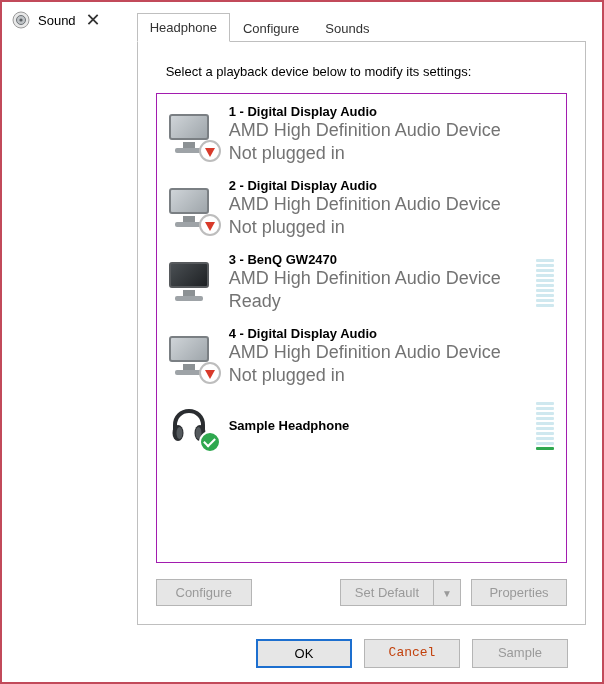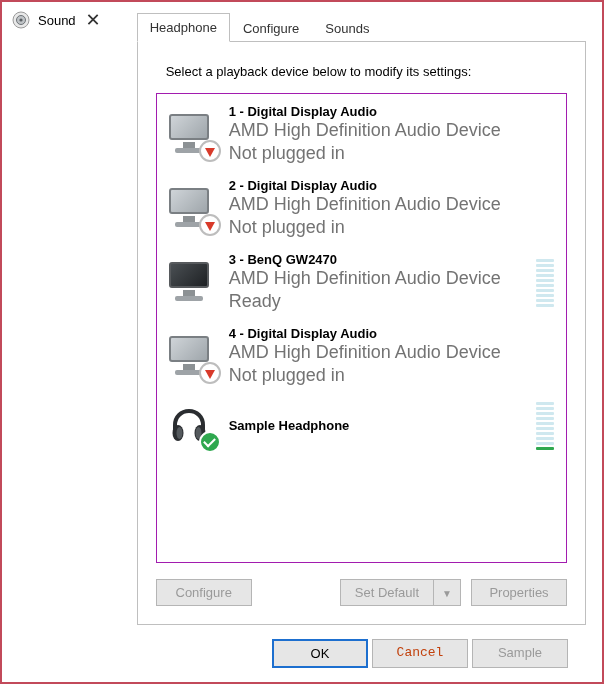--- a/index.html
+++ b/index.html
@@ -165,21 +165,21 @@
     padding:5px 14px; font-size:13px; color:#555; cursor:pointer;
     min-width: 96px; text-align:center;
   }
   .btn.disabled { color:#9a9a9a; }
   .btn.split { display:flex; align-items:flex-end; padding:0; min-width: auto;}
   .btn.split .lbl { padding:5px 14px; }
   .btn.split .dd  { border-left:1px solid #b5b5b5; padding:5px 8px; }
   .btnrow .gap { flex:1; }
 
   .footer {
-    display:flex; justify-content:flex-end; gap:4px;
+    display:flex; justify-content:flex-end; gap:12px;
     padding: 14px 18px 0 0;
   }
   .footer .btn { min-width: 96px; }
   .footer .btn.primary {
     border:2px solid #1d6fcf; background:#e6e6e6; color:#000;
   }
   .footer .btn.std { color:#c2410c;font-family:Liberation Mono, monospace; }
   .footer .btn.apply { color:#9a9a9a; }
 
   .chev { font-size:10px; }

